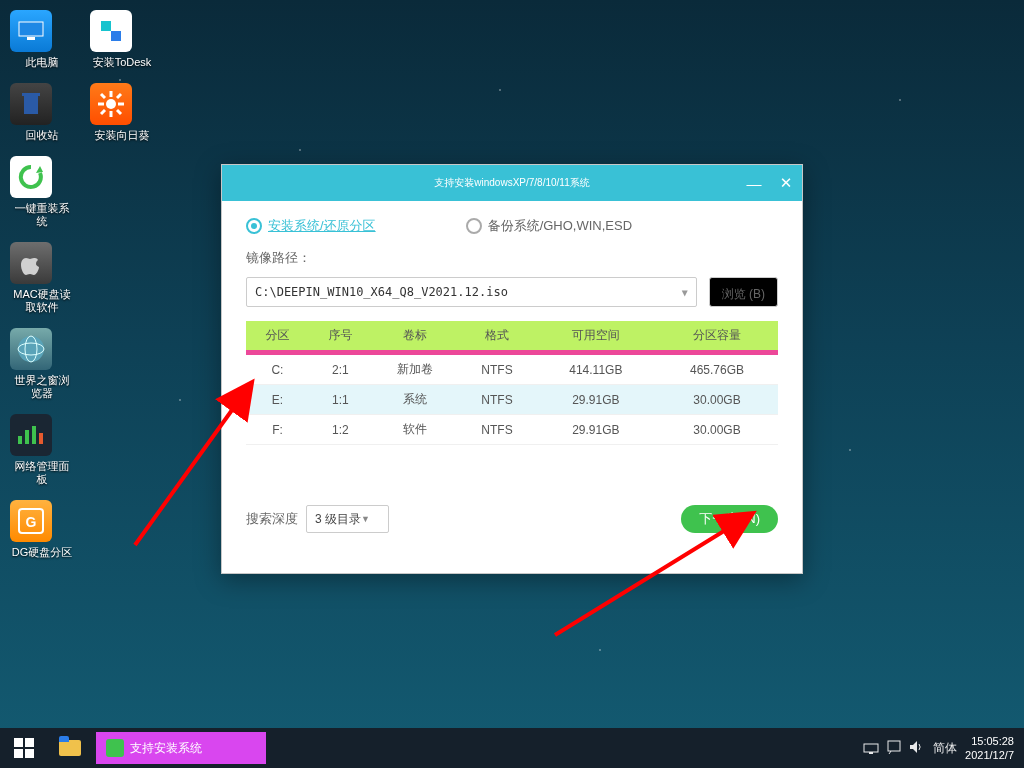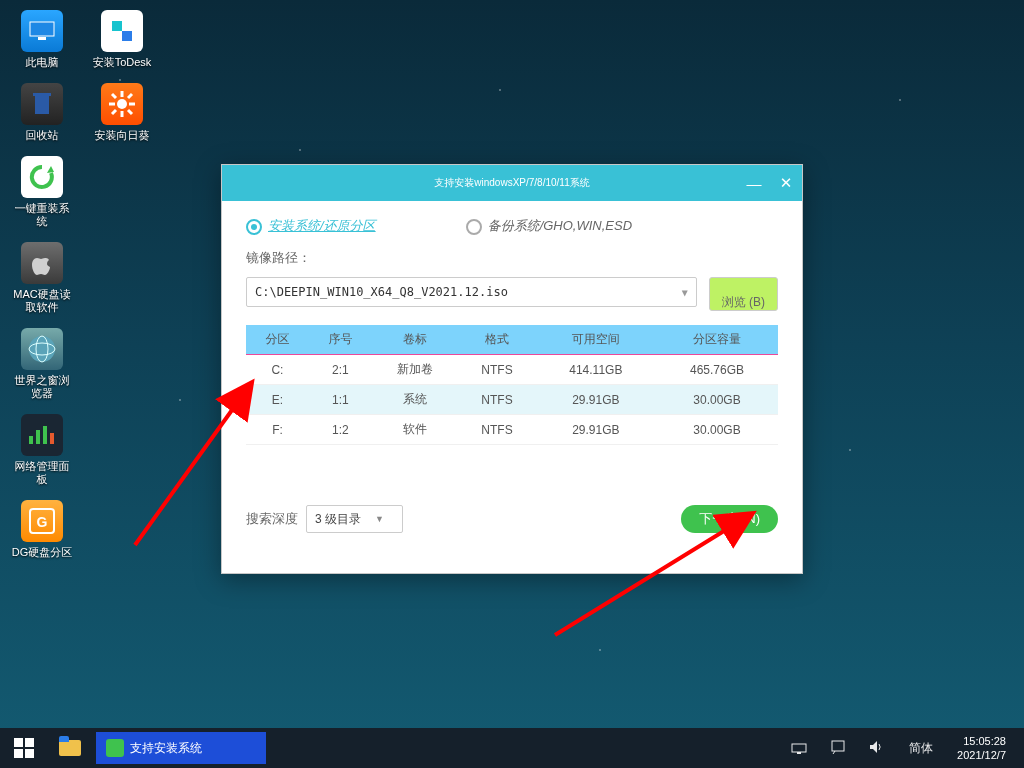--- a/index.html
+++ b/index.html
@@ -15,21 +15,21 @@
       radial-gradient(1px 1px at 180px 400px,#fff,transparent),
       radial-gradient(1px 1px at 850px 450px,#fff,transparent),
       radial-gradient(1px 1px at 600px 650px,#fff,transparent),
       radial-gradient(1px 1px at 400px 550px,#fff,transparent),
       linear-gradient(180deg,#0a2a3a 0%,#0e4156 45%,#135b72 100%);
   }
   
   .desktop-icons{position:absolute;top:10px;left:10px;}
   .icol{display:flex;flex-direction:column;gap:14px;}
   .irow{display:flex;gap:16px;}
-  .dicon{width:64px;display:flex;flex-direction:column;align-items:center;gap:4px;cursor:pointer;}
+  .dicon{width:64px;display:flex;flex-direction:column;gap:4px;cursor:pointer;}
   .dicon .ic{width:42px;height:42px;border-radius:6px;display:flex;align-items:center;justify-content:center;}
   .dicon .lbl{color:#fff;font-size:11px;text-align:center;text-shadow:0 1px 2px #000;line-height:13px;}
   .ic-monitor{background:linear-gradient(#2aa6ff,#0a7ad6);}
   .ic-todesk{background:#fff;}
   .ic-recycle{background:linear-gradient(#444,#222);}
   .ic-sunflower{background:linear-gradient(#ff7a18,#ff4e00);}
   .ic-reinstall{background:#fff;}
   .ic-mac{background:linear-gradient(#6e6e6e,#3a3a3a);}
   .ic-netpanel{background:#1a2633;}
   .ic-browser{background:linear-gradient(#7aa,#367);}
@@ -38,54 +38,54 @@
   .win{
     position:absolute;left:221px;top:164px;width:580px;height:408px;
     background:#fff;border:1px solid #c7c7c7;box-shadow:0 6px 24px rgba(0,0,0,.35);
   }
   .titlebar{height:36px;background:#39c1d6;display:flex;align-items:center;justify-content:center;position:relative;}
   .titlebar .t{color:#fff;font-size:10px;}
   .winctrl{position:absolute;right:0;top:0;height:36px;display:flex;}
   .wbtn{width:32px;height:36px;display:flex;align-items:center;justify-content:center;color:#fff;cursor:pointer;font-size:15px;}
   .wbody{padding:16px 24px;}
   .radios{display:flex;gap:90px;align-items:center;font-size:13px;}
-  .radio{display:flex;align-items:flex-end;gap:6px;cursor:pointer;font-style:italic;}
+  .radio{display:flex;align-items:center;gap:6px;cursor:pointer;}
   .rdot{width:12px;height:12px;border:2px solid #39c1d6;border-radius:50%;display:flex;align-items:center;justify-content:center;}
   .rdot.on::after{content:"";width:6px;height:6px;background:#39c1d6;border-radius:50%;}
   .rdot.off{border-color:#aaa;}
   .radio .rl1{color:#39c1d6;text-decoration:underline;}
   .radio .rl2{color:#666;}
   .lbl2{margin-top:14px;color:#666;font-size:13px;}
   .pathrow{display:flex;gap:12px;margin-top:10px;}
   .combo{flex:1;height:28px;border:1px solid #ccc;border-radius:2px;display:flex;align-items:center;padding:0 8px;font-family:"SimSun",monospace;font-size:12px;color:#333;justify-content:space-between;}
   .combo .ar{color:#999;font-size:10px;}
-  .browse{height:30px;padding:16px 12px;border:1px solid #ccc;border-radius:3px;background:#bef264;color:#666;font-size:12px;cursor:pointer;}
+  .browse{height:30px;padding:8px 12px;border:1px solid #ccc;border-radius:3px;background:#000000;color:#666;font-size:12px;cursor:pointer;}
   table.parts{width:100%;border-collapse:collapse;margin-top:14px;font-size:12px;color:#555;}
-  table.parts th{background:#7dd3fc;padding:6px 4px;font-weight:normal;border-bottom:1px solid #ec4899;}
+  table.parts th{background:#bef264;padding:6px 4px;font-weight:normal;border-bottom:5px solid #ec4899;}
   table.parts td{padding:6px 4px;text-align:center;border-bottom:1px solid #f0f0f0;}
   tr.sel td{background:#e4f6fa;}
   .bottom{position:absolute;left:24px;right:24px;bottom:40px;display:flex;align-items:center;}
   .depthlbl{color:#666;font-size:13px;margin-right:8px;}
-  .depthsel{height:26px;border:1px solid #ccc;border-radius:2px;padding:0 18px 0 8px;font-size:12px;color:#444;display:flex;align-items:center;gap:14px;}
+  .depthsel{height:26px;border:1px solid #ccc;border-radius:2px;padding:0 18px 0 8px;font-size:12px;color:#444;display:flex;align-items:center;gap:0;}
   .next{margin-left:auto;background:#3fc24e;color:#fff;border:none;border-radius:14px;height:28px;padding:0 18px;font-size:13px;cursor:pointer;}
   .foot{position:absolute;left:0;right:0;bottom:12px;text-align:center;color:#bdbdbd;font-size:11px;}
   
   .arrow{position:absolute;pointer-events:none;}
   .arrow svg{overflow:visible;}
   
   .taskbar{position:absolute;left:0;right:0;bottom:0;height:40px;background:#15202b;display:flex;align-items:center;color:#fff;font-size:12px;}
   .start{width:48px;height:40px;display:flex;align-items:center;justify-content:center;cursor:pointer;}
   .sgrid{display:grid;grid-template:repeat(2,9px)/repeat(2,9px);gap:2px;}
   .sgrid span{background:#fff;}
   .tb-icon{width:44px;height:40px;display:flex;align-items:center;justify-content:center;cursor:pointer;}
   .fe{width:22px;height:16px;background:#f0c14b;border-radius:2px;position:relative;}
   .fe::before{content:"";position:absolute;left:0;top:-4px;width:10px;height:6px;background:#2b7de9;border-radius:2px 2px 0 0;}
-  .task{height:32px;margin:4px 4px;background:#1d4ed8;display:flex;align-items:center;padding:0 10px;gap:6px;cursor:pointer;min-width:150px;}
+  .task{height:32px;margin:4px 4px;background:#d946ef;display:flex;align-items:center;padding:0 10px;gap:6px;cursor:pointer;min-width:150px;}
   .task .tic{width:18px;height:18px;background:#3fc24e;border-radius:3px;}
-  .tray{margin-left:auto;display:flex;align-items:center;gap:24px;padding-right:18px;}
+  .tray{margin-left:auto;display:flex;align-items:center;gap:8px;padding-right:10px;}
   .tray .ti{cursor:pointer;opacity:.9;}
   .clock{text-align:right;line-height:14px;font-size:11px;cursor:pointer;}
 </style>
 </head>
 <body>
 
 <div class="desktop">
 
   <div class="desktop-icons">
     <div class="irow">

